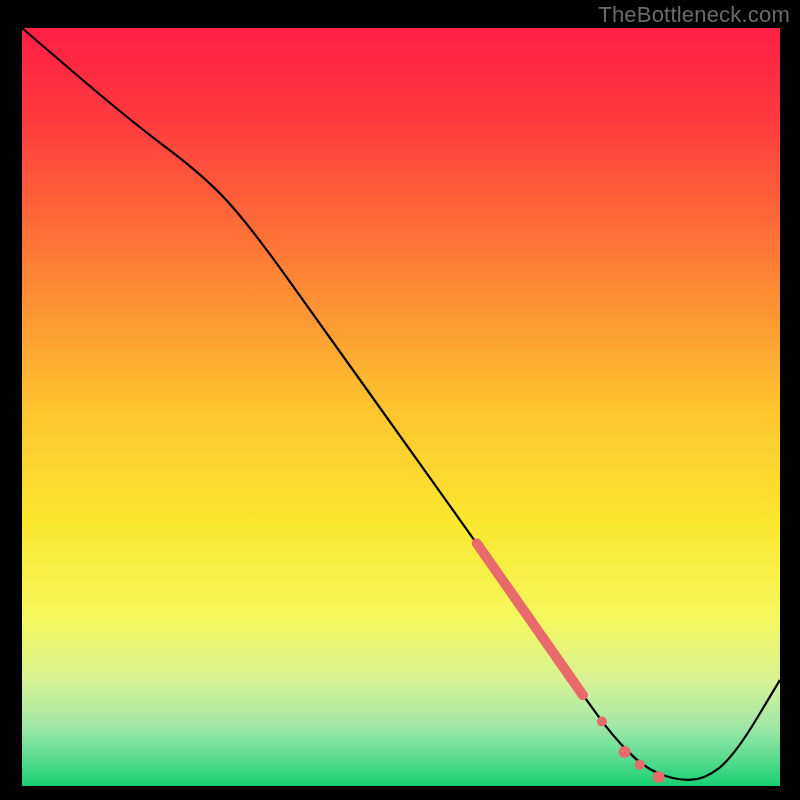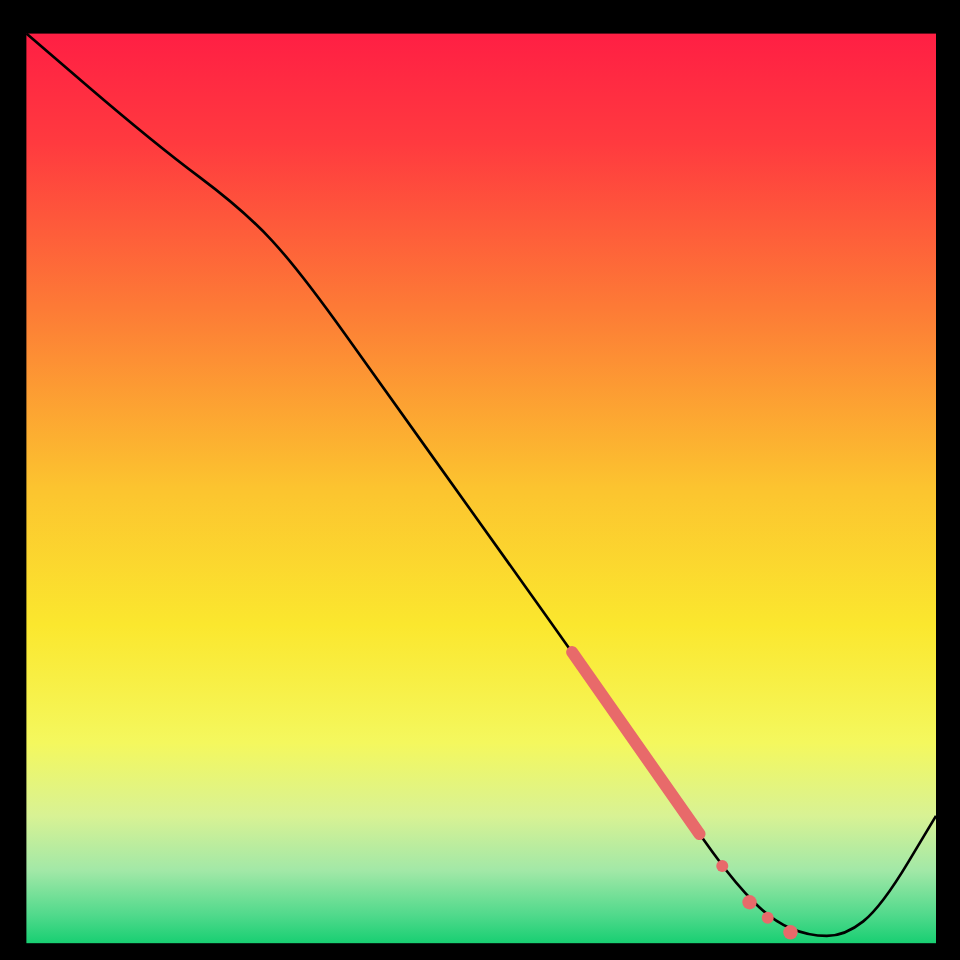--- a/index.html
+++ b/index.html
@@ -29,20 +29,21 @@
     z-index: 10;
   }
   svg {
     display: block;
   }
 </style>
 </head>
 <body>
 
 <div class="chart-container">
+  <div class="watermark">TheBottleneck.com</div>
   <svg id="chart-svg" width="800" height="800">
     <defs>
       <linearGradient id="bg-grad" x1="0" y1="0" x2="0" y2="1">
           <stop offset="0%" stop-color="#ff1f44"></stop>
           <stop offset="12%" stop-color="#ff3a3f"></stop>
           <stop offset="30%" stop-color="#fd7a36"></stop>
           <stop offset="50%" stop-color="#fcc42f"></stop>
           <stop offset="65%" stop-color="#fbe72e"></stop>
           <stop offset="78%" stop-color="#f4f85e"></stop>
           <stop offset="86%" stop-color="#d8f294"></stop>

